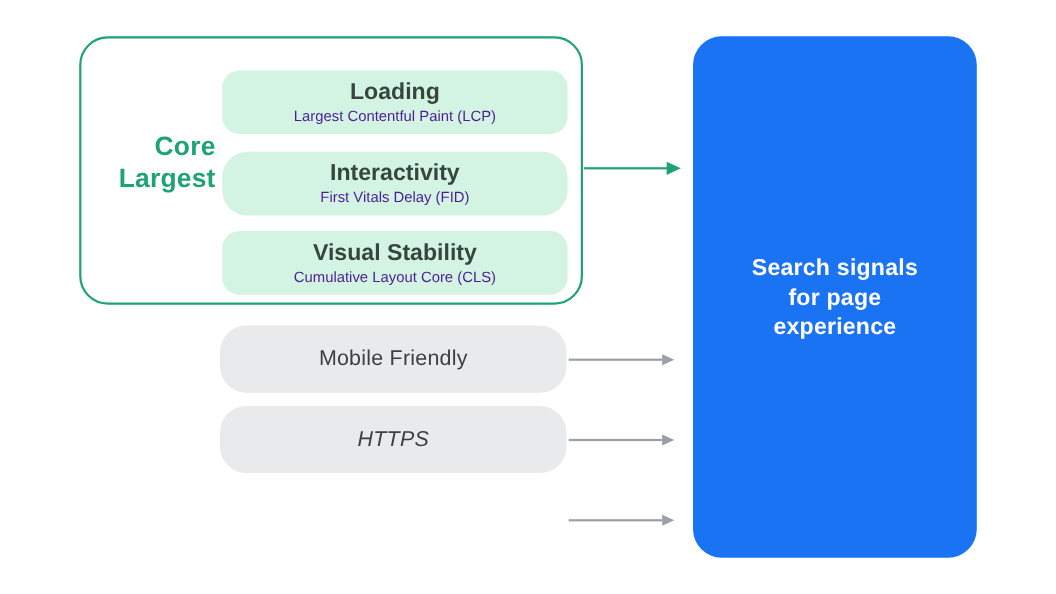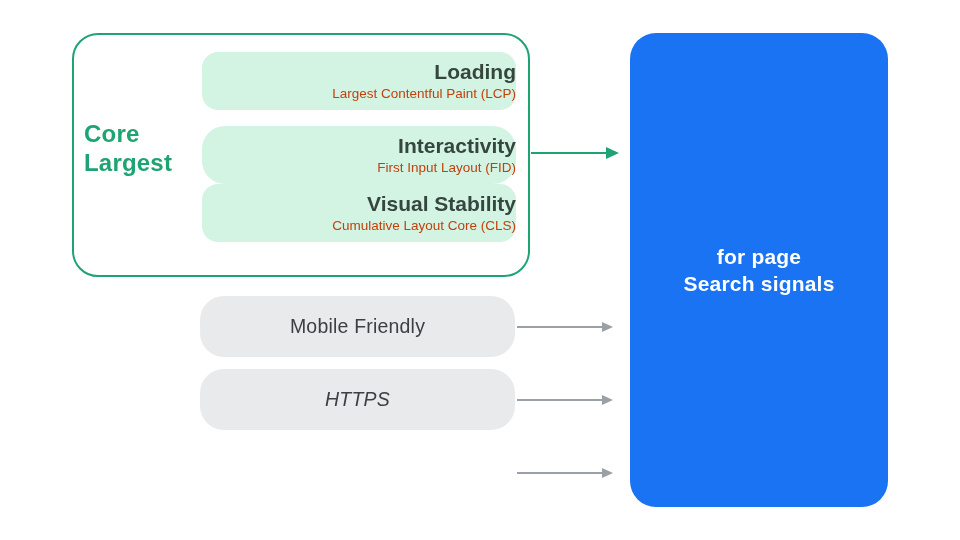--- a/index.html
+++ b/index.html
@@ -9,36 +9,36 @@
   }
 
   
   .cwv-box {
     position:absolute; left:72px; top:33px; width:458px; height:244px;
     border:2px solid #1EA373; border-radius:26px; box-sizing:border-box;
     background:#ffffff;
   }
   .cwv-label {
     position:absolute; left:84px; top:119px; width:112px;
-    text-align:left; color:#1EA373; font-size:24px; font-weight:bold;
+    text-align:right; color:#1EA373; font-size:24px; font-weight:bold;
     line-height:29px; letter-spacing:0.2px;
   }
   .vital-pill {
     position:absolute; left:202px; width:314px; height:58px;
-    background:#D3F3E3; border-radius:16px; text-align:right;
-    box-sizing:border-box; padding-top:7px;
+    background:#D3F3E3; border-radius:16px; text-align:center;
+    box-sizing:border-box; padding-top:7px;margin-top:12px;
   }
   .vital-pill.p0 { top:52px; }
   .vital-pill.p1 { top:126px;border-radius:23px; }
-  .vital-pill.p2 { top:184px; }
+  .vital-pill.p2 { top:198px; }
   .vital-title {
     font-size:21px; font-weight:bold; color:#35463E; line-height:26px;
   }
   .vital-subtitle {
-    font-size:13.5px; color:#c2410c; line-height:17px;
+    font-size:13.5px; color:#4c1d95; line-height:17px;
   }
 
   
   .signal-pill {
     position:absolute; left:200px; width:315px; height:61px;
     background:#E9EAEC; border-radius:24px;
     display:flex; align-items:center; justify-content:center;
     font-size:19.5px; color:#3C4043; letter-spacing:0.2px;
   }
   .signal-pill.s0 { top:296px; }
@@ -93,21 +93,21 @@
     <div>Core</div>
     <div>Largest</div>
   </div>
 
   <div class="vital-pill p0">
     <div class="vital-title">Loading</div>
     <div class="vital-subtitle">Largest Contentful Paint (LCP)</div>
   </div>
   <div class="vital-pill p1">
     <div class="vital-title">Interactivity</div>
-    <div class="vital-subtitle">First Input Layout (FID)</div>
+    <div class="vital-subtitle">First Vitals Delay (FID)</div>
   </div>
   <div class="vital-pill p2">
     <div class="vital-title">Visual Stability</div>
     <div class="vital-subtitle">Cumulative Layout Core (CLS)</div>
   </div>
 
   <div class="arrow green">
     <div class="shaft"></div>
     <div class="head"></div>
   </div>
@@ -127,18 +127,19 @@
     <div class="shaft"></div>
     <div class="head"></div>
   </div>
   <div class="arrow gray a2">
     <div class="shaft"></div>
     <div class="head"></div>
   </div>
 
   <div class="result-box">
     <div class="result-text">
+      <div>Search signals</div>
       <div>for page</div>
-      <div>Search signals</div>
+      <div>experience</div>
     </div>
   </div>
 
 </div>
 
 </body></html>

